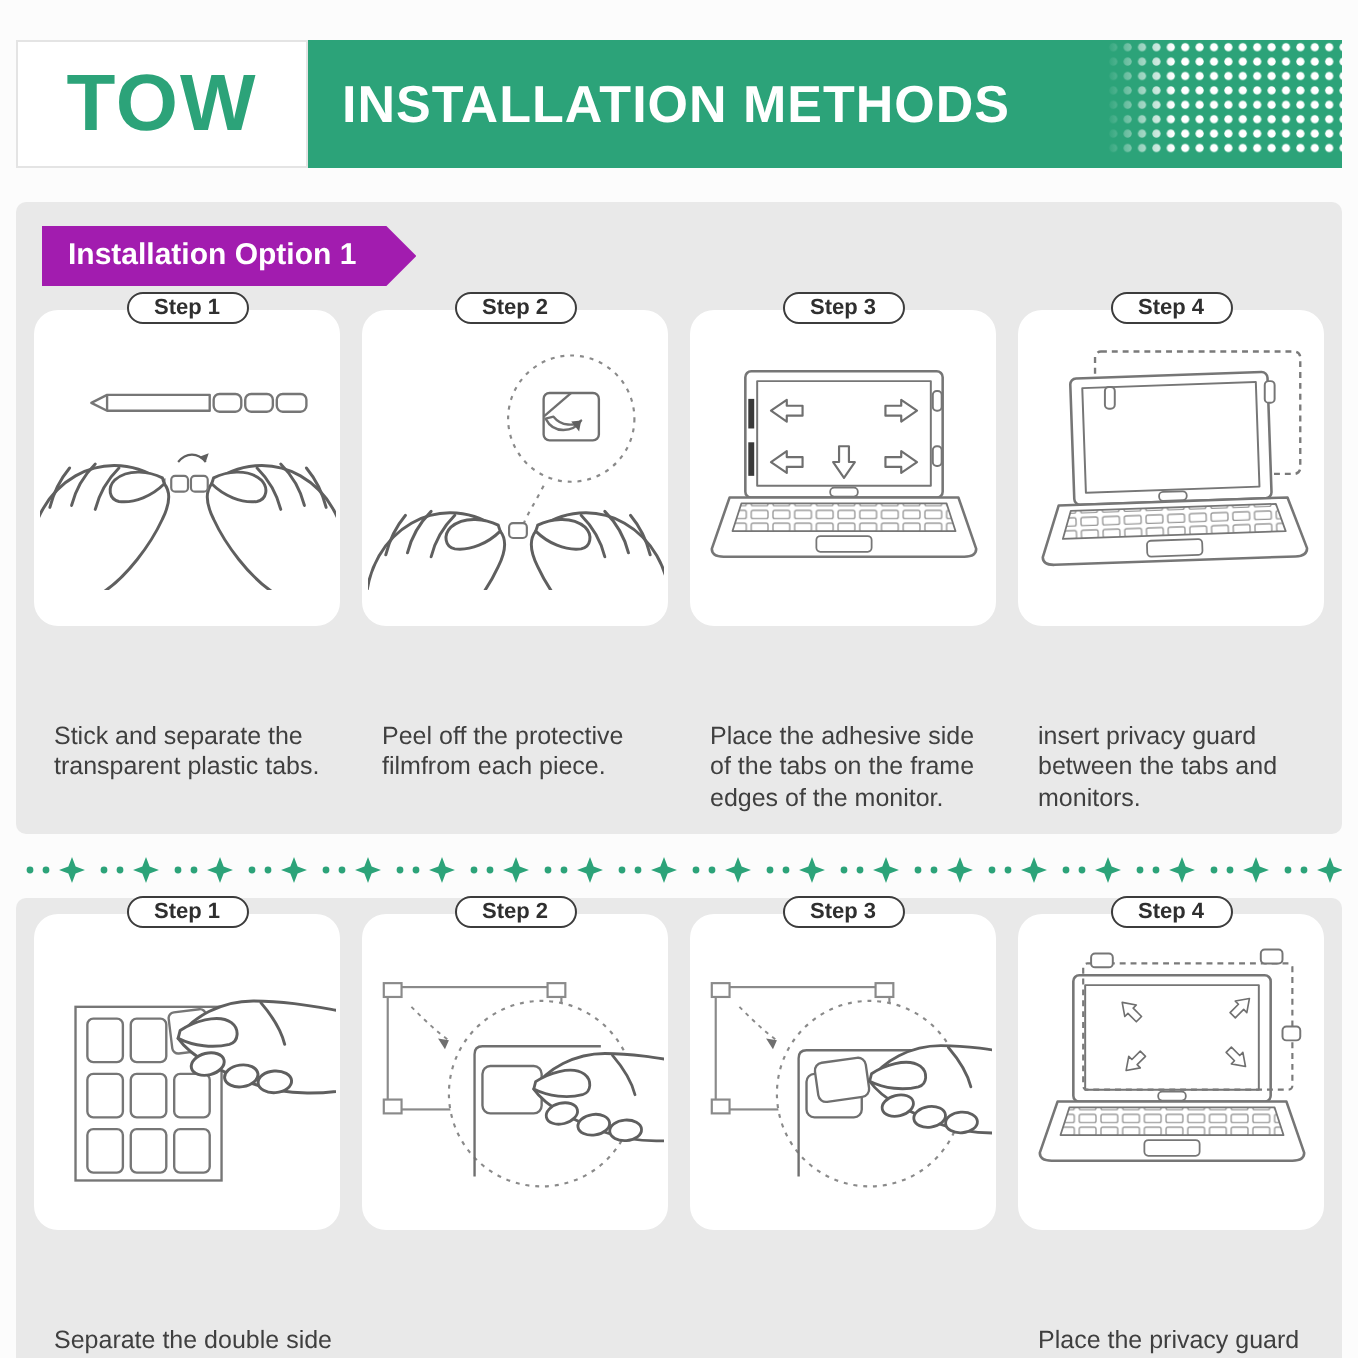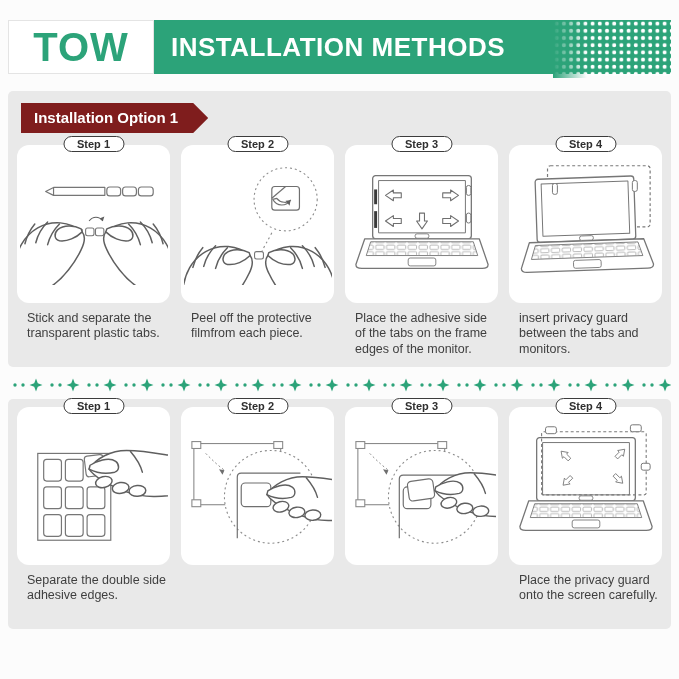--- a/index.html
+++ b/index.html
@@ -5,48 +5,48 @@
   html,body{margin:0;padding:0;}
   body{
     width:679px;height:679px;overflow:hidden;
     background:#fcfcfc;
     font-family:"Liberation Sans", sans-serif;
     -webkit-font-smoothing:antialiased;
   }
   .page{width:679px;height:679px;position:relative;}
 
   
-  .header{display:flex;margin:20px 8px 0;height:54px;}
+  .header{display:flex;margin:20px 8px 0;height:64px;}
   .brand{
     width:146px;background:#ffffff;color:#2ca379;
     display:flex;align-items:center;justify-content:center;
     font-size:40px;font-weight:bold;letter-spacing:1px;
     box-shadow:inset 0 0 0 1px #e4e4e4;
   }
   .titlebar{
     flex:1;background:#2ca379;color:#ffffff;position:relative;
     display:flex;align-items:center;padding-left:17px;
     font-size:26px;font-weight:bold;letter-spacing:.5px;white-space:nowrap;
   }
   .header-dots{position:absolute;right:0;top:0;}
 
   
   .section{
     margin:17px 8px 0;background:#e9e9e9;border-radius:5px;
     padding:8px 9px;
   }
   .section-2{margin-top:0;}
   .banner{
-    display:inline-block;background:#7f1d1d;color:#fff;
+    display:inline-block;background:#a21caf;color:#fff;
     font-size:15px;font-weight:bold;
     padding:6px 30px 7px 13px;margin:4px 0 12px 4px;
     clip-path:polygon(0 0, calc(100% - 15px) 0, 100% 50%, calc(100% - 15px) 100%, 0 100%);
   }
   .cards{display:grid;grid-template-columns:repeat(4,1fr);gap:11px;}
-  .step{display:flex;flex-direction:column;}
+  .step{display:flex;flex-direction:column;gap:40px;}
   .card{
     background:#ffffff;border-radius:12px;height:158px;position:relative;
     display:flex;justify-content:center;
   }
   .pill{
     position:absolute;top:-9px;left:50%;transform:translateX(-50%);
     background:#fff;border:1.3px solid #3c3c3c;border-radius:10px;
     padding:1px 13px;font-size:11px;font-weight:bold;color:#2f2f2f;
     white-space:nowrap;
   }

